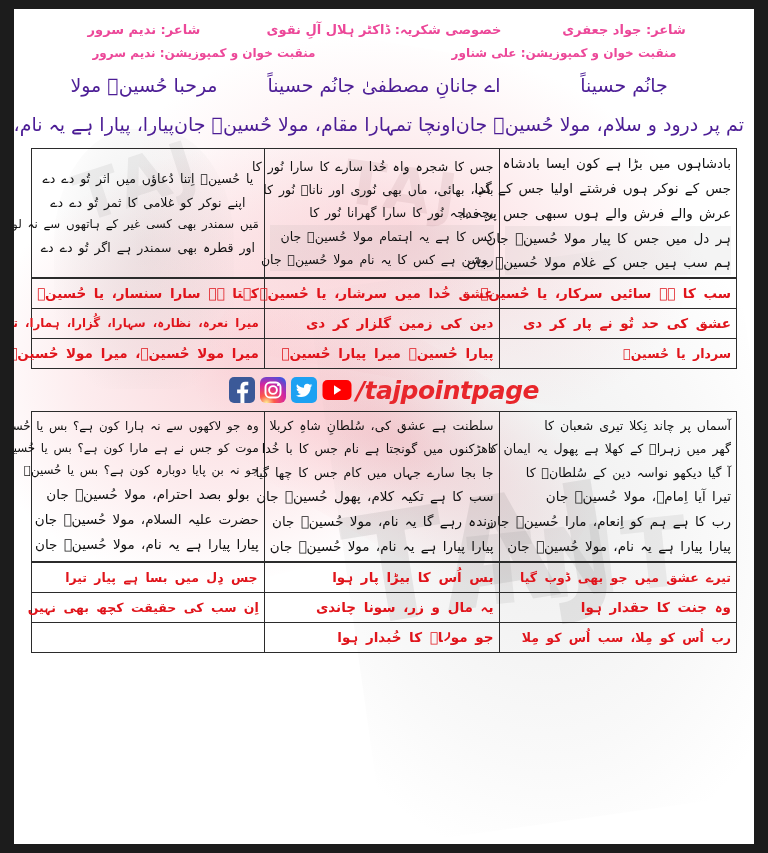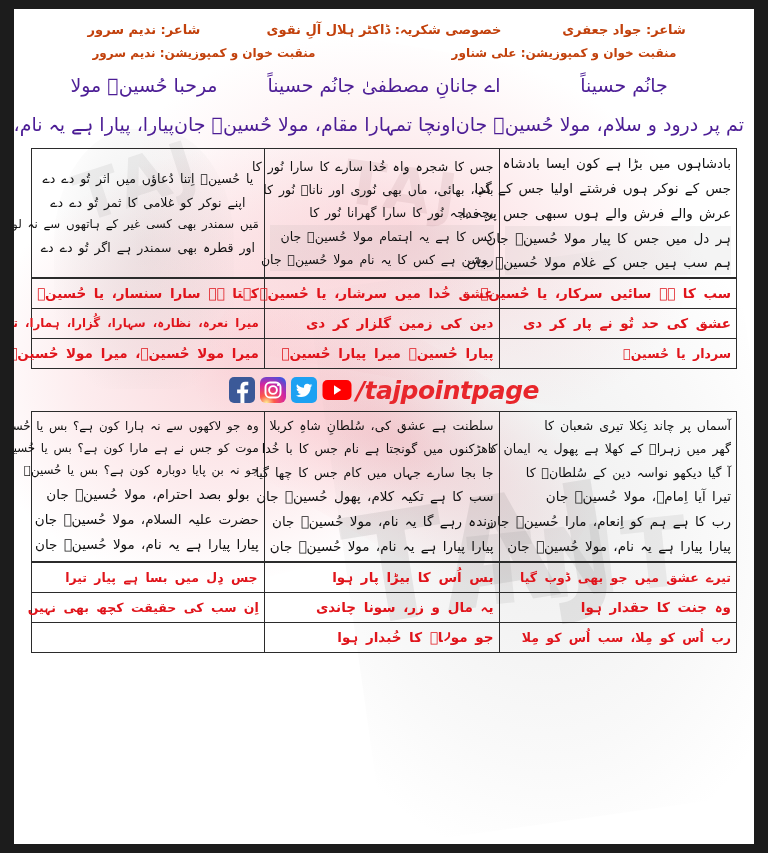--- a/index.html
+++ b/index.html
@@ -52,21 +52,21 @@
   .wm-taj{left:330px;top:470px;font-size:150px;transform:rotate(-9deg);}
   .wm-tnt{left:455px;top:505px;font-size:96px;transform:rotate(-6deg);color:rgba(120,120,120,.11);}
   .wm-tajsmall{left:60px;top:140px;font-size:66px;transform:rotate(-18deg);color:rgba(120,120,120,.10);}
   .wm-tajmid{left:330px;top:150px;font-size:60px;transform:rotate(8deg);color:rgba(170,120,125,.14);}
 
   
   .header{position:relative;z-index:2;padding:8px 10px 4px 10px;}
   .hrow{display:flex;width:100%;}
   .hcol{flex:1 1 33.333%;text-align:center;}
   .credit{
-    color:#c2410c;font-weight:bold;
+    color:#ec4899;font-weight:bold;
     font-size:13px;line-height:1.95;
     letter-spacing:0;
     white-space:nowrap;
     text-align:center;
   }
   .credit.small{font-size:12px;}
   .hline{
     color:#4c1d95;font-size:19px;line-height:2.05;
     white-space:nowrap;
   }

